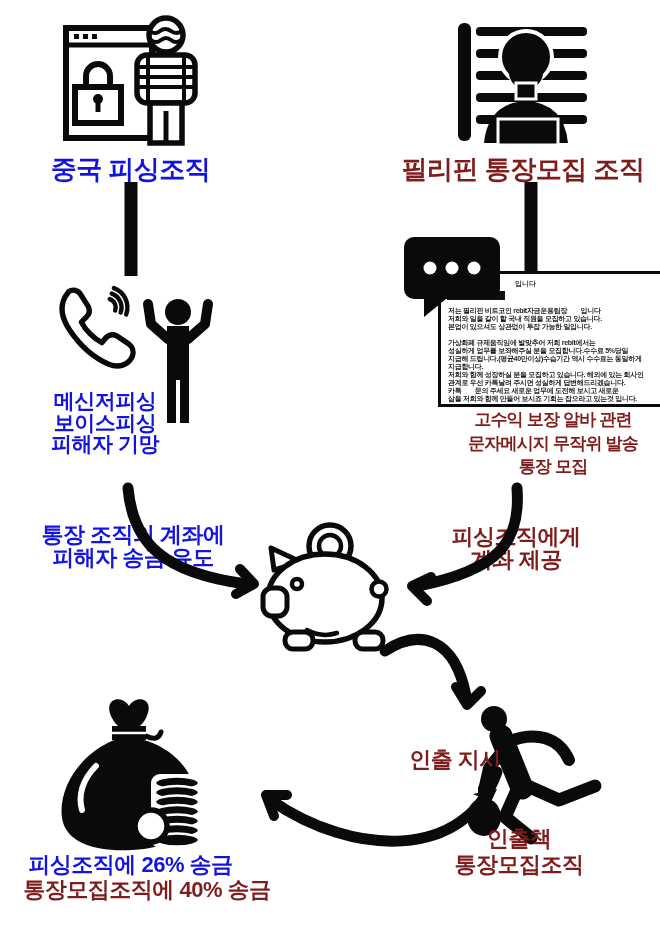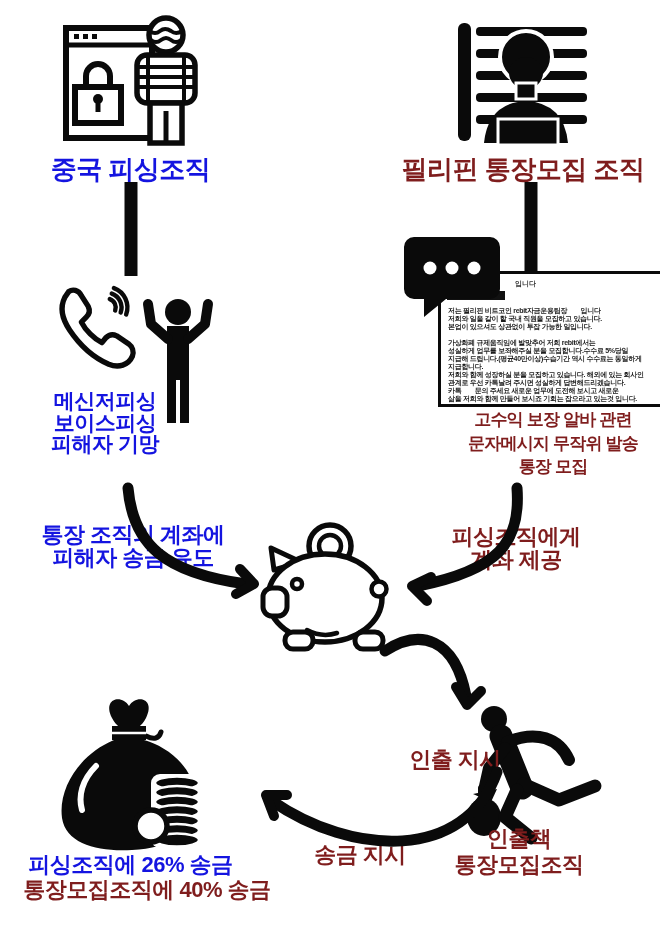--- a/index.html
+++ b/index.html
@@ -196,21 +196,20 @@
     <div>통장 조직의 계좌에</div>
     <div>피해자 송금 유도</div>
   </div>
 
   <div class="lbl red" id="lbl-provide">
     <div>피싱조직에게</div>
     <div>계좌 제공</div>
   </div>
 
   <div class="lbl red nowrap" id="lbl-withdraw">인출 지시</div>
-  <div class="lbl red nowrap" id="lbl-remit">송금 지시</div>
 
   <div class="lbl red" id="lbl-withdrawer">
     <div>인출책</div>
     <div>통장모집조직</div>
   </div>
 
   <div class="lbl blue nowrap" id="lbl-split-blue">피싱조직에 26% 송금</div>
   <div class="lbl red nowrap" id="lbl-split-red">통장모집조직에 40% 송금</div>
 
   <svg id="arrow-layer" width="660" height="936" viewBox="0 0 660 936">

